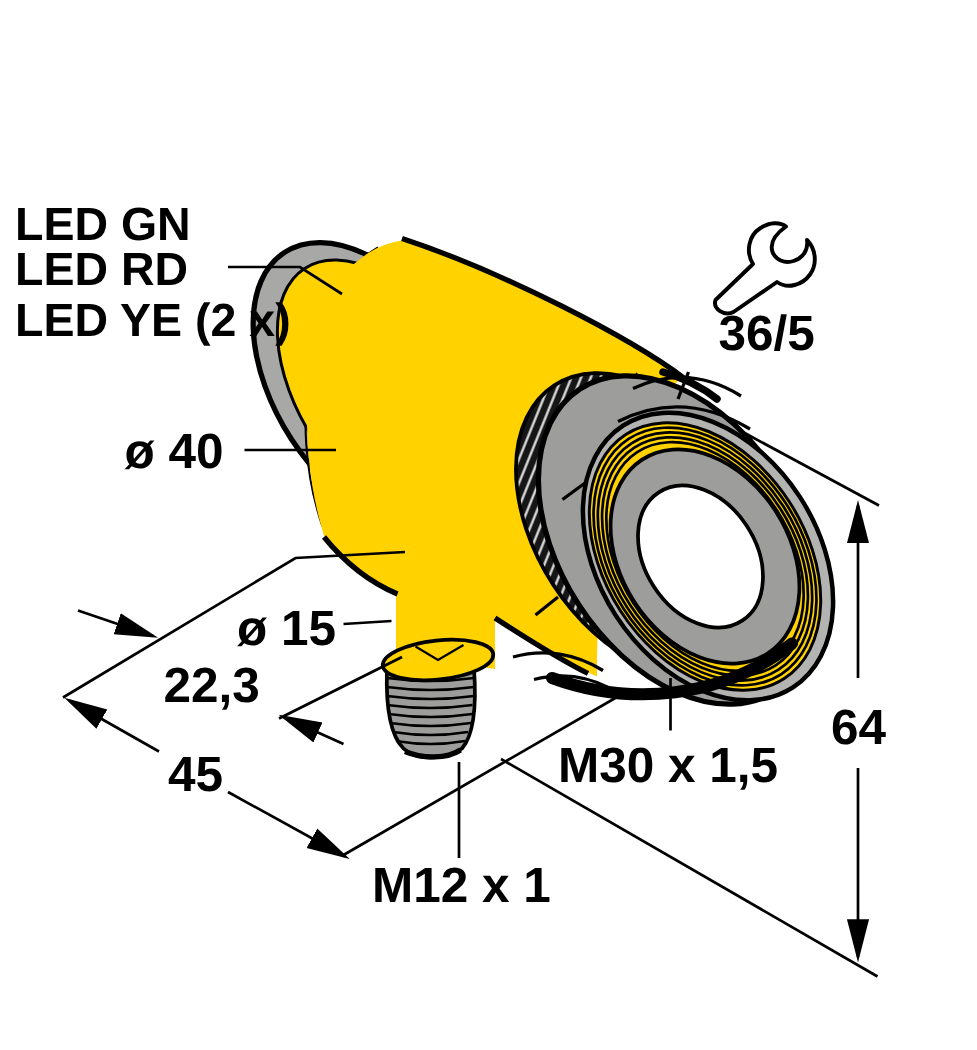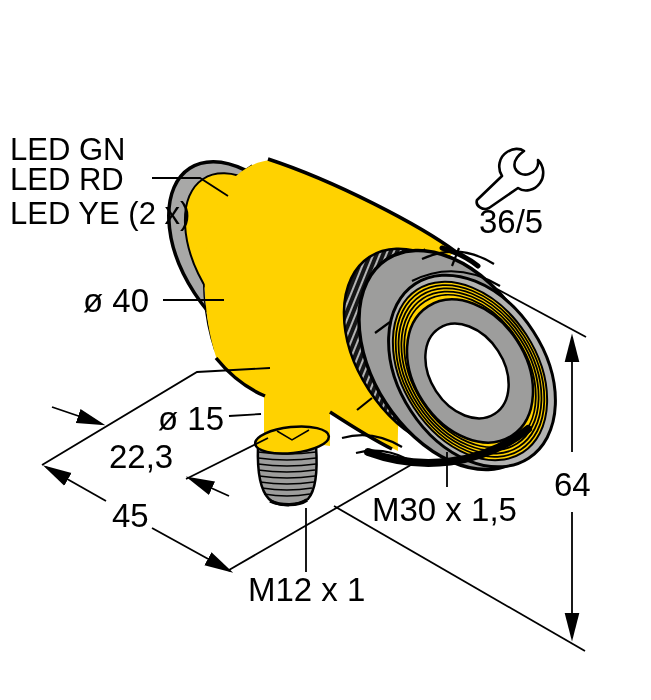--- a/index.html
+++ b/index.html
@@ -1,17 +1,17 @@
 <!DOCTYPE html>
 <html><head>
 <meta charset="utf-8">
 <style>
   html,body{margin:0;padding:0;background:#fff;}
   .page{position:relative;width:651px;height:700px;background:#fff;overflow:hidden;
-        font-family:"Liberation Sans",sans-serif;}
+        font-family:"Liberation Sans",sans-serif;font-weight:bold;}
   svg{display:block}
   text{fill:#000;font-family:"Liberation Sans",sans-serif;}
   .lbl{font-size:31px;}
   .dim{font-size:33px;}
   .thin{stroke:#000;stroke-width:1.8;fill:none;}
   .outline{stroke:#000;fill:none;}
 </style>
 </head>
 <body>
 

